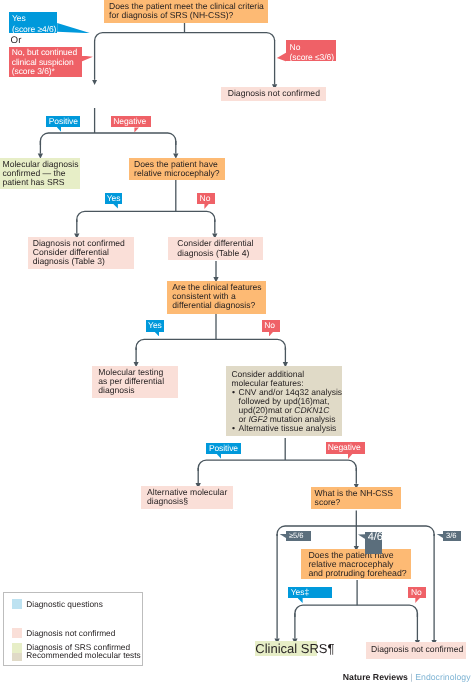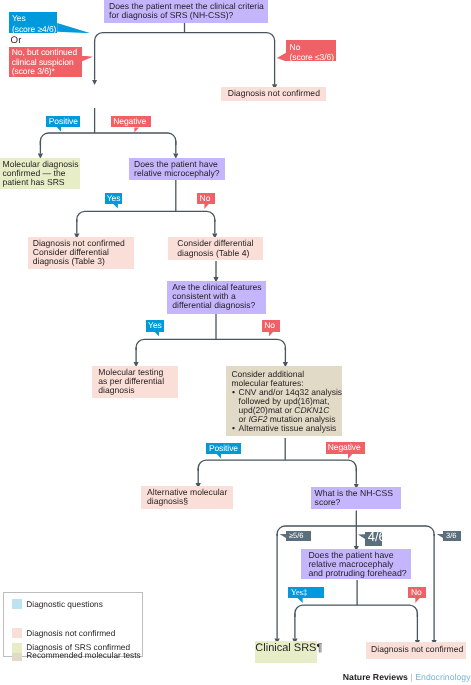--- a/index.html
+++ b/index.html
@@ -5,21 +5,21 @@
   html,body{margin:0;padding:0;background:#fff;}
   body{width:471px;height:685px;position:relative;overflow:hidden;
        font-family:"Liberation Sans",sans-serif;
        -webkit-font-smoothing:antialiased;text-rendering:geometricPrecision;}
   #stage{position:absolute;left:0;top:0;width:471px;height:685px;}
 
   svg.wires{position:absolute;left:0;top:0;width:471px;height:685px;overflow:visible;}
 
   .box{position:absolute;box-sizing:border-box;color:#231f20;
        font-size:8.6px;line-height:9.15px;padding:2.1px 5px 2px 5.1px;white-space:nowrap;}
-  .box.blue{background:#c4b5fd;}
+  .box.blue{background:#fdba74;}
   .box.tan{background:#e0dac7;}
   .box.pink{background:#fadfd8;}
   .box.green{background:#e7eec7;}
 
   .tailpt{position:absolute;}
   .bullet{position:relative;padding-left:7.2px;}
   .bullet .bdot{position:absolute;left:0.6px;top:0;font-size:8.6px;}
   .bullet .btxt{display:block;}
 
   .lbl{position:absolute;color:#ffffff;box-sizing:border-box;white-space:nowrap;
@@ -161,21 +161,21 @@
   <div>What is the NH-CSS</div>
   <div>score?</div>
     </div>
 
 <div class="box blue" style="left:301.3px;top:548.5px;width:110px;height:30.9px;padding-left:7.1px;font-size:8.75px;">
   <div>Does the patient have</div>
   <div>relative macrocephaly</div>
   <div>and protruding forehead?</div>
     </div>
 
-<div class="box green" style="left:255.3px;top:641.1px;width:61.3px;height:22px;text-align:center;padding:3px 0 0 0;font-size:11px;">
+<div class="box green" style="left:255.3px;top:641.1px;width:61.3px;height:15px;text-align:center;padding:3px 0 0 0;font-size:13px;">
   <div>Clinical SRS¶</div>
     </div>
 
 <div class="box pink" style="left:366px;top:642px;width:100px;height:17px;text-align:center;padding-top:3px;">
   <div>Diagnosis not confirmed</div>
     </div>
 
 <div class="lbl bl" style="left:8.8px;top:11.9px;width:48.4px;height:21.6px;padding:1.5px 0 0 3.2px;line-height:10.2px;">
   <div>Yes</div>
   <div>(score ≥4/6)</div>
@@ -242,51 +242,51 @@
   <span class="tailpt" style="left:10.6px;top:11.4px;width:4.6px;height:5.1px;background:#0099db;
         clip-path:polygon(0% 0%,100% 0%,100% 100%);"></span>
 </div>
 
 <div class="lbl rd" style="left:325.6px;top:442.4px;width:39.7px;height:11.4px;line-height:11.6px;padding-left:2.1px;">
   <span>Negative</span>
   <span class="tailpt" style="left:22.4px;top:11.4px;width:4.6px;height:5.1px;background:#ef6167;
         clip-path:polygon(0% 0%,100% 0%,0% 100%);"></span>
 </div>
 
-<div class="lbl bl" style="left:288.0px;top:587.0px;width:36px;height:11.0px;line-height:11.0px;font-family:Liberation Serif, serif;">
+<div class="lbl bl" style="left:288.0px;top:587.0px;width:44px;height:11.0px;line-height:11.0px;">
   <span>Yes‡</span>
   <span class="tailpt" style="left:9.5px;top:11.0px;width:5.1px;height:5.1px;background:#0099db;
         clip-path:polygon(0% 0%,100% 0%,100% 100%);"></span>
 </div>
 
 <div class="lbl rd" style="left:408.1px;top:587.0px;width:18.2px;height:10.7px;line-height:10.7px;">
   <span>No</span>
   <span class="tailpt" style="left:7.2px;top:10.7px;width:4.8px;height:5.4px;background:#ef6167;
         clip-path:polygon(0% 0%,100% 0%,0% 100%);"></span>
 </div>
 
 <div class="lbl gy" style="left:286.4px;top:531.2px;width:24.8px;height:10px;font-size:7.6px;line-height:10px;padding:0 2.6px;">
   <span>≥5/6</span>
   <span class="tailpt" style="left:-7.2px;top:2.4px;width:7.2px;height:4.6px;background:#5b6e7c;
         clip-path:polygon(100% 0%,0% 6%,100% 100%);"></span>
 </div>
 
-<div class="lbl gy" style="left:365.2px;top:531.9px;width:17.2px;height:14px;font-size:13px;line-height:10px;padding:0 2.6px;">
+<div class="lbl gy" style="left:365.2px;top:531.9px;width:17.2px;height:22px;font-size:11px;line-height:10px;padding:0 2.6px;">
   <span>4/6</span>
   <span class="tailpt" style="left:-7.2px;top:2.4px;width:7.2px;height:4.6px;background:#5b6e7c;
         clip-path:polygon(100% 0%,0% 6%,100% 100%);"></span>
 </div>
 
 <div class="lbl gy" style="left:443.4px;top:531.2px;width:17.2px;height:10px;font-size:7.6px;line-height:10px;padding:0 2.6px;">
   <span>3/6</span>
   <span class="tailpt" style="left:-7.2px;top:2.4px;width:7.2px;height:4.6px;background:#5b6e7c;
         clip-path:polygon(100% 0%,0% 6%,100% 100%);"></span>
 </div>
 
-<div class="legend" style="left:3px;top:592px;width:140px;height:65px;">
+<div class="legend" style="left:3px;top:592px;width:140px;height:74px;">
   <div class="lgrow" style="top:6.2px;">
     <span class="sw" style="background:#bde2f1;"></span>
     <span class="lgtx">Diagnostic questions</span>
   </div>
   <div class="lgrow" style="top:19px;margin-top:39px;">
     <span class="sw" style="background:#e0dac7;"></span>
     <span class="lgtx">Recommended molecular tests</span>
   </div>
   <div class="lgrow" style="top:35.4px;">
     <span class="sw" style="background:#fadfd8;"></span>

